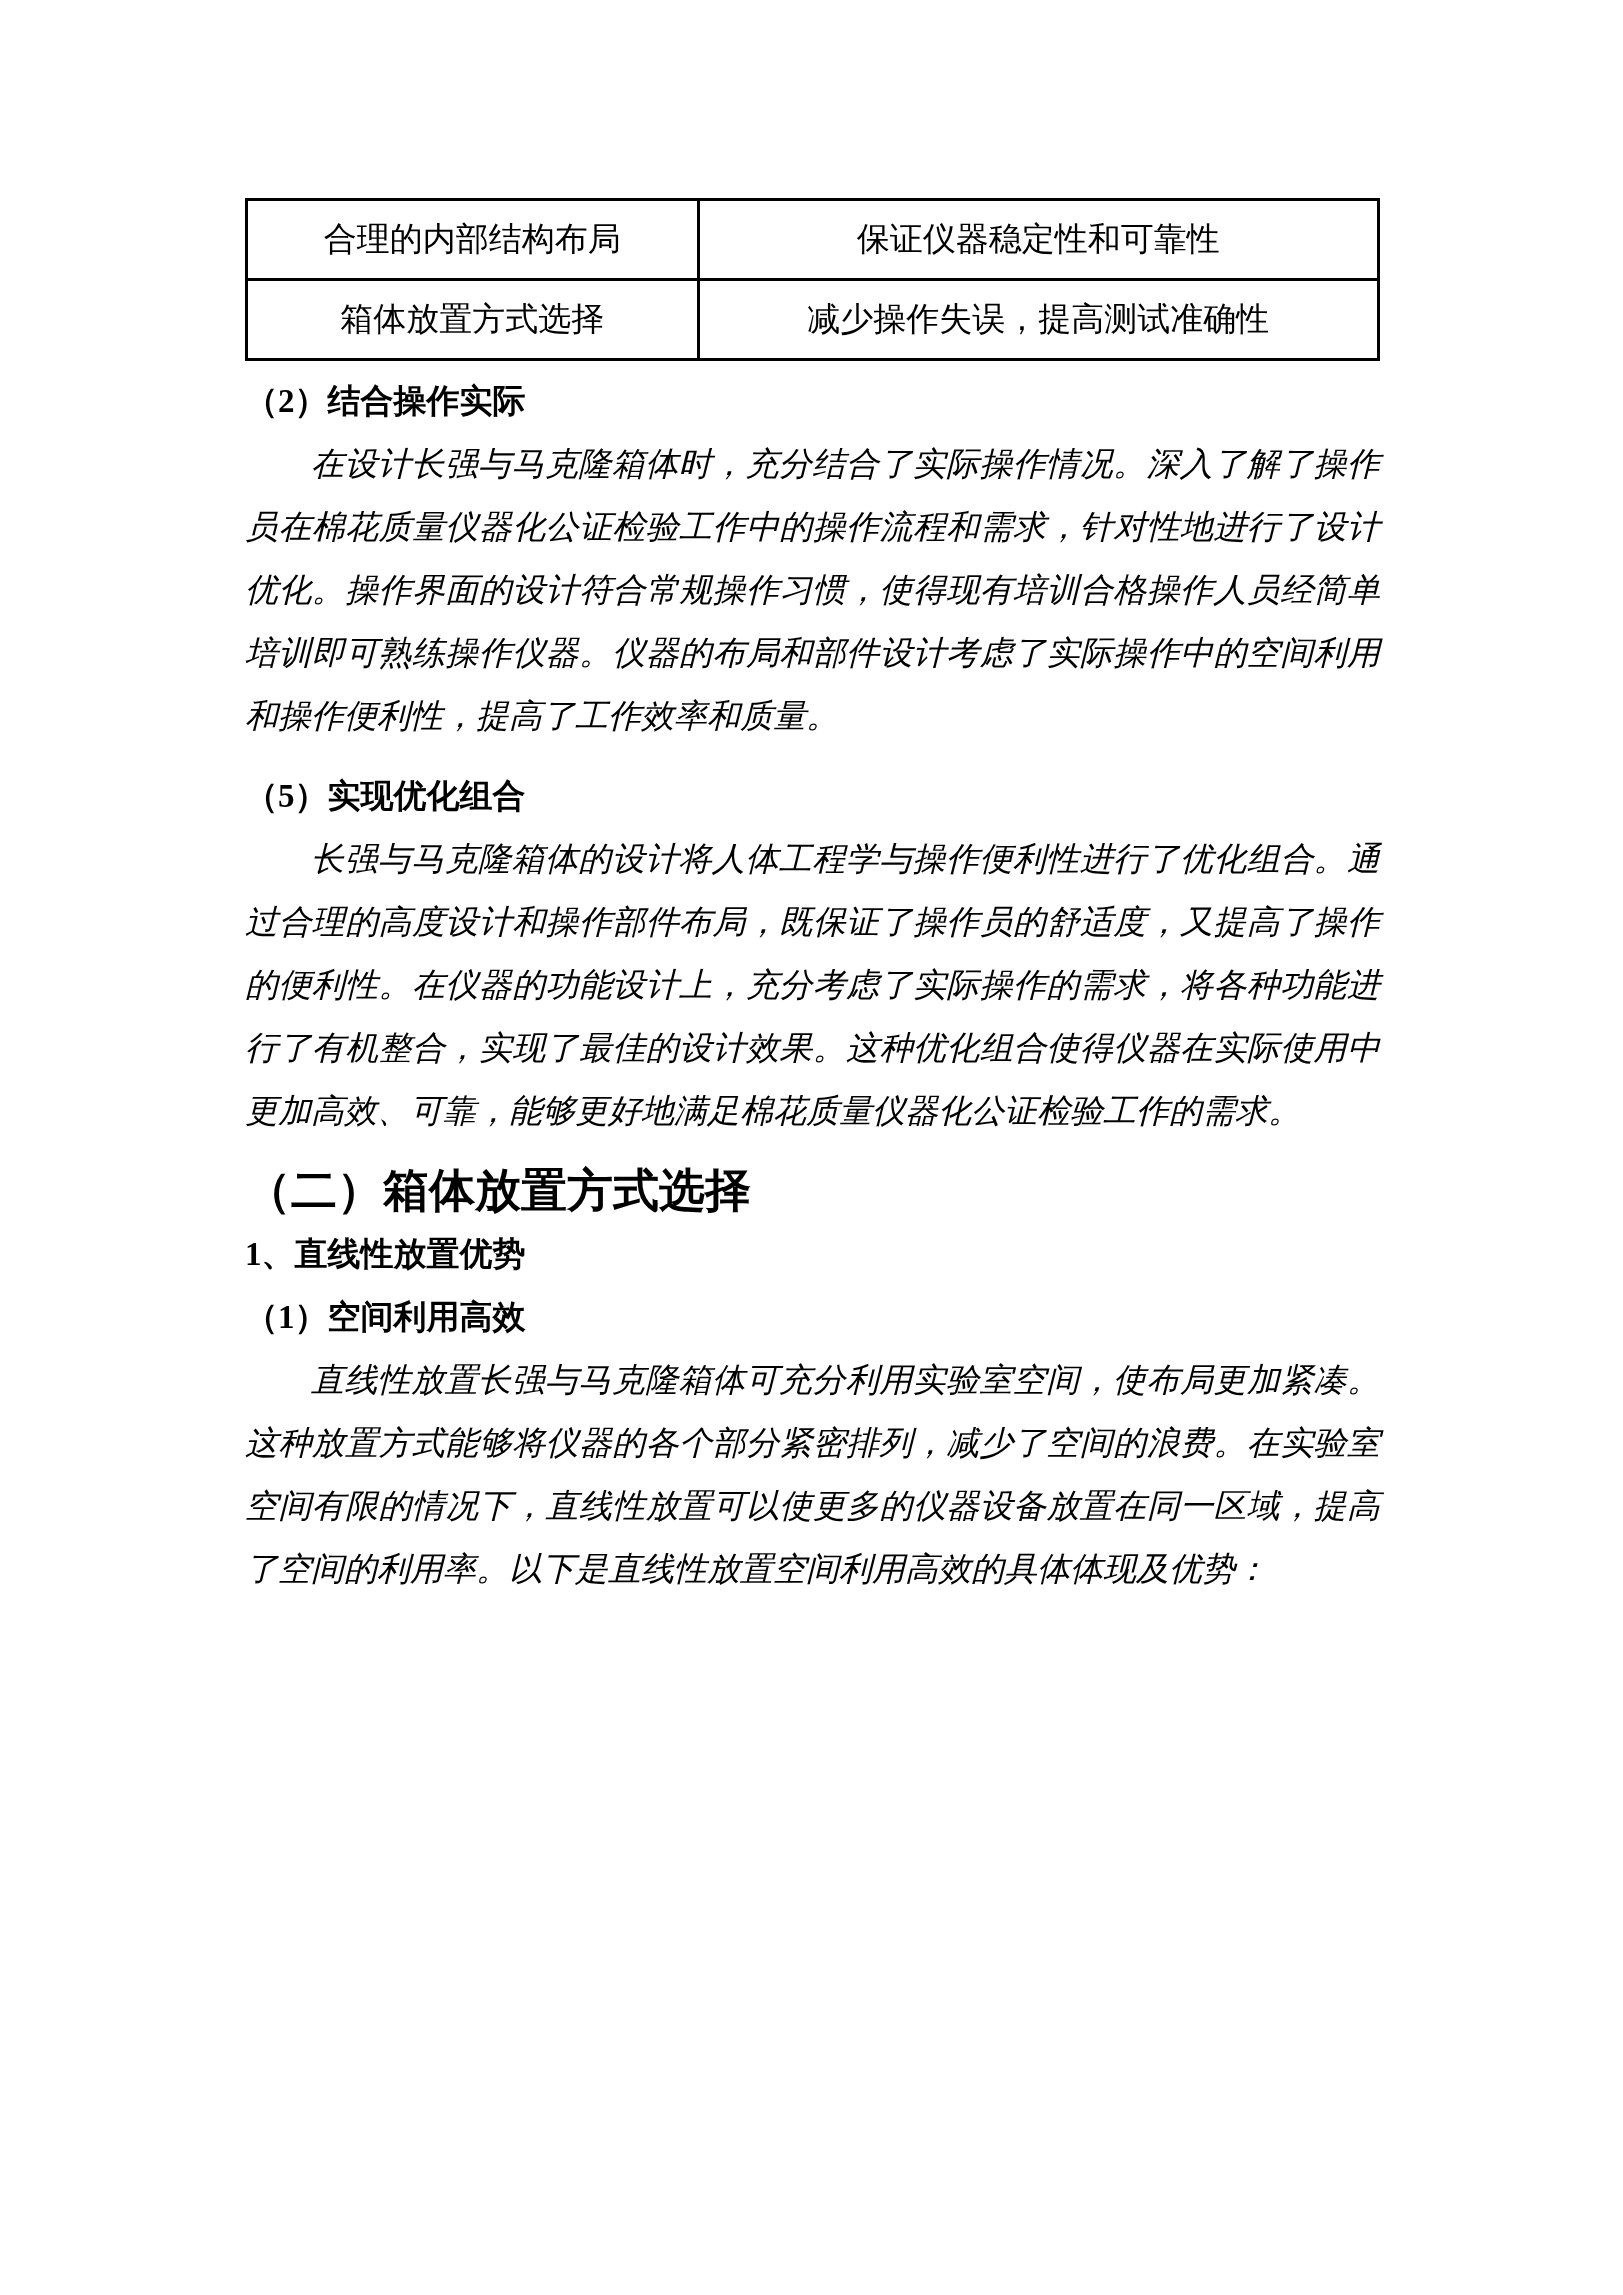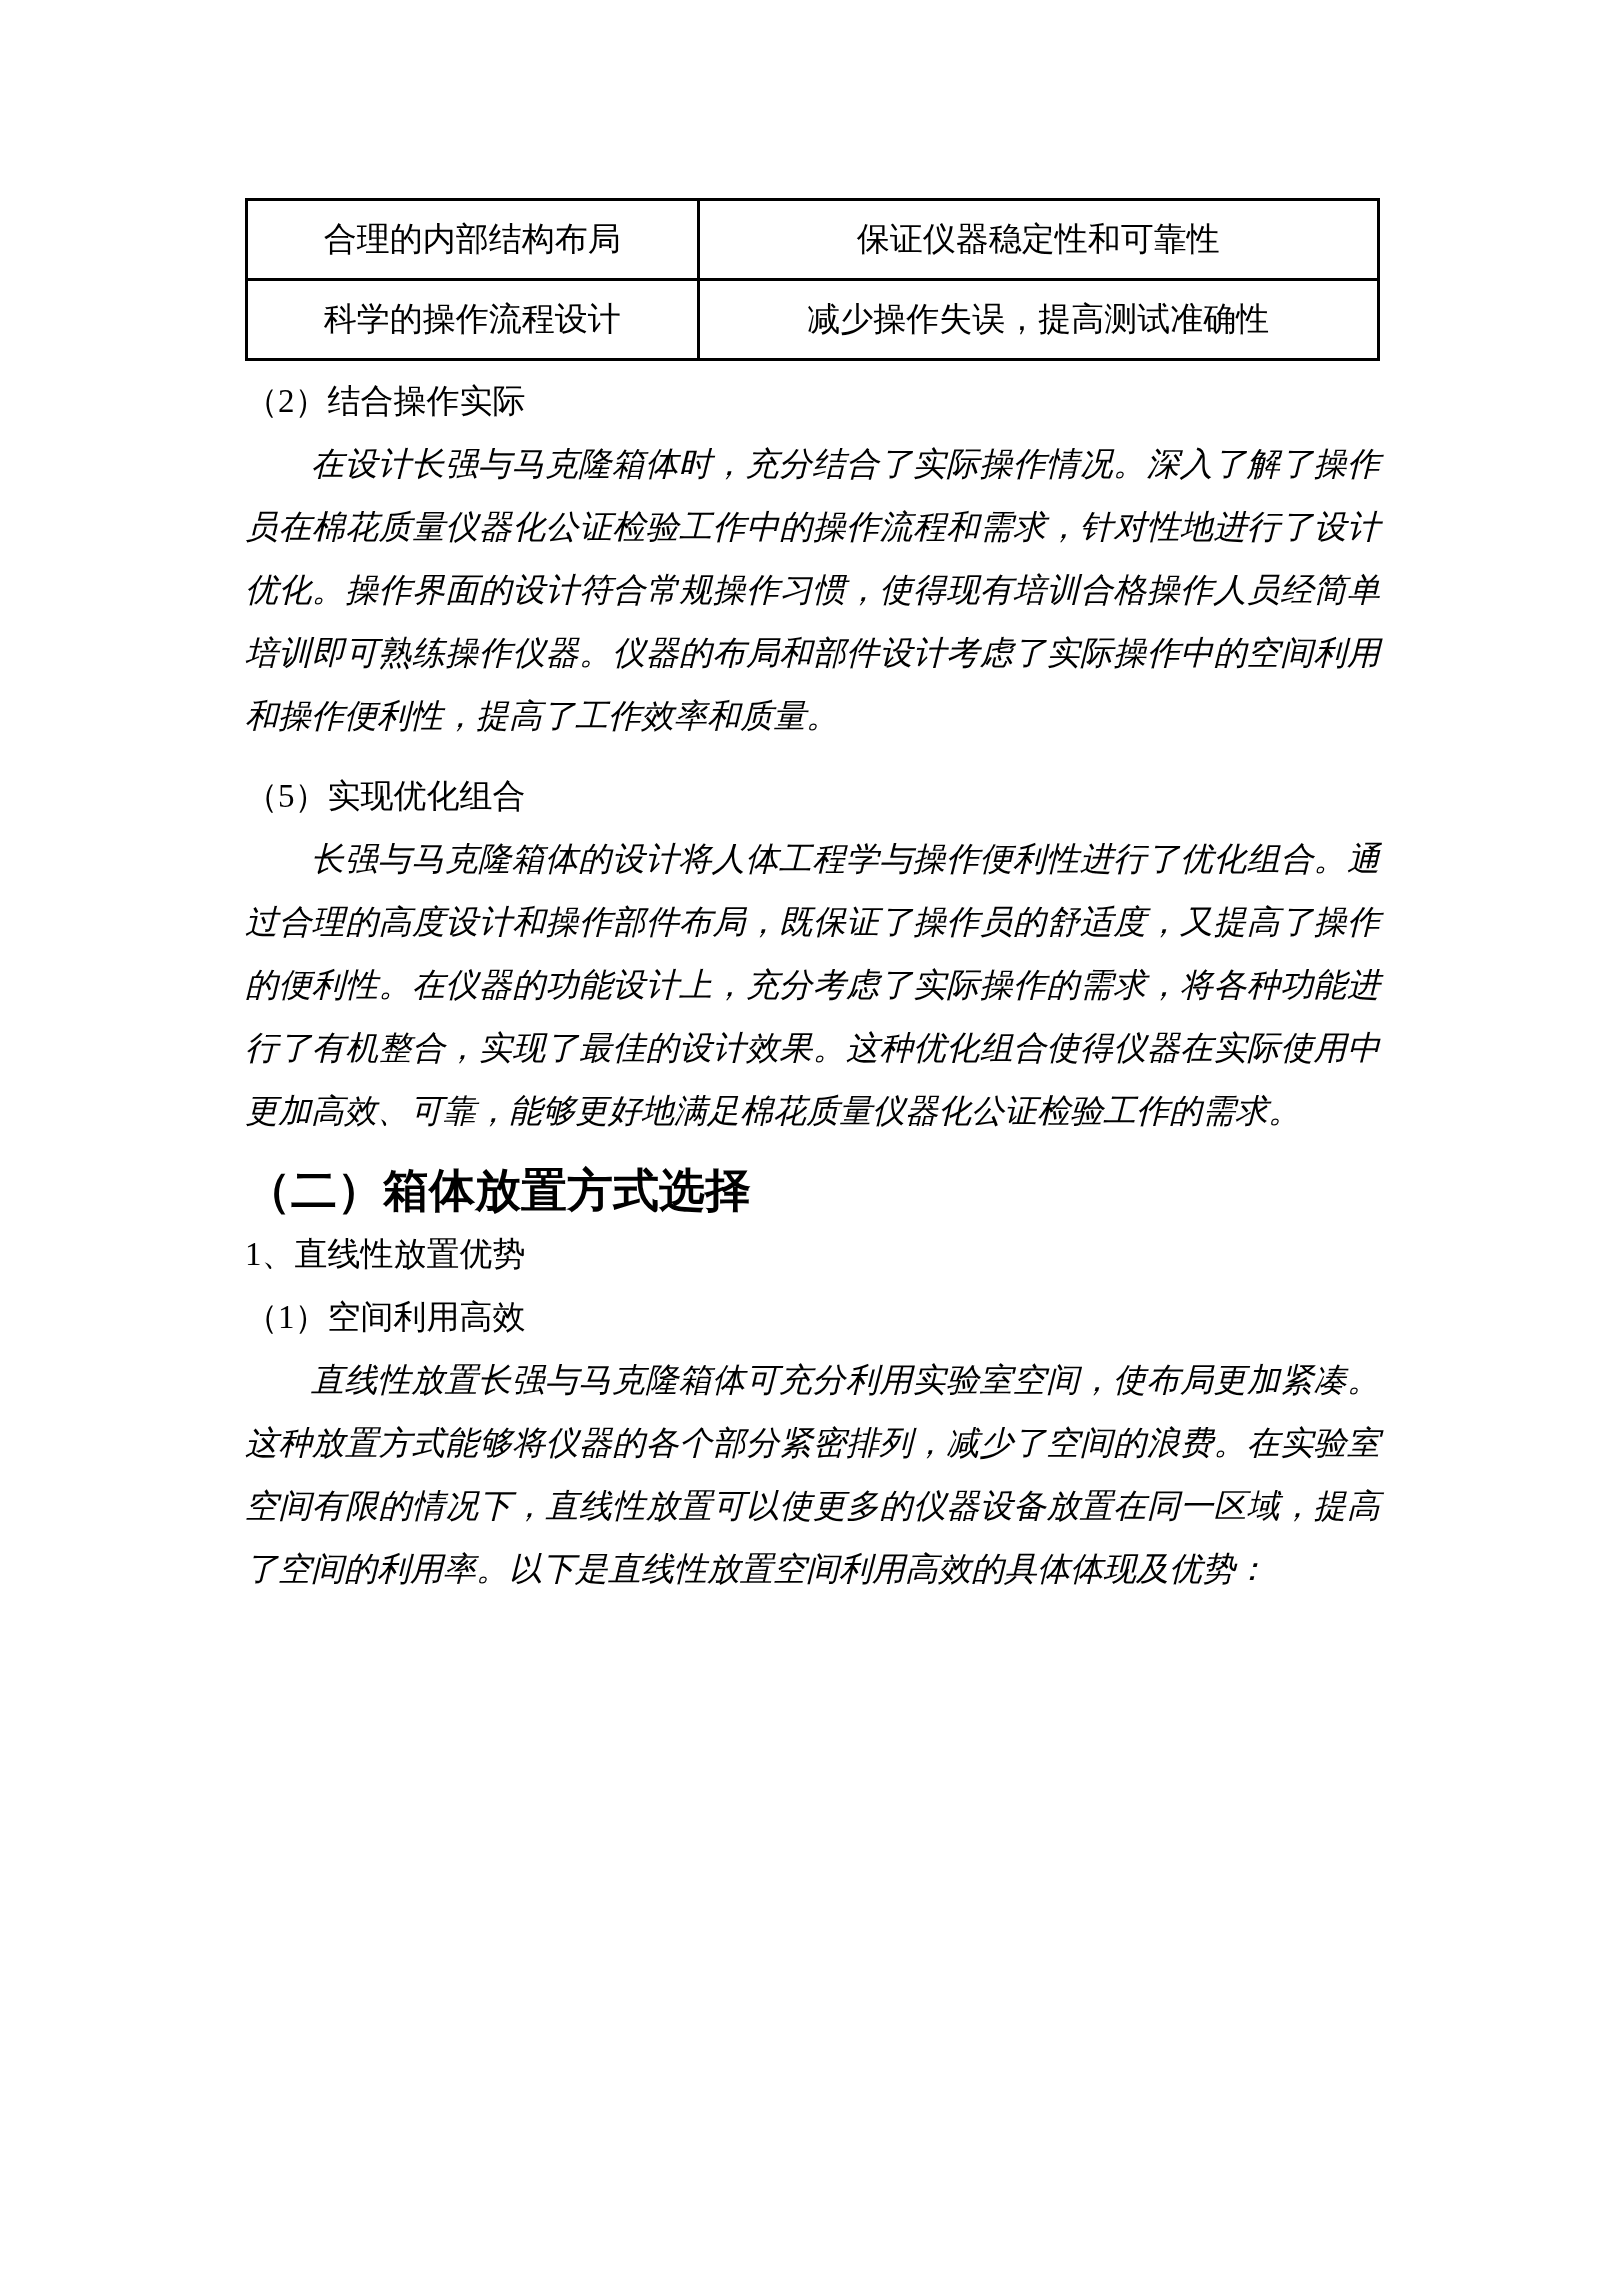--- a/index.html
+++ b/index.html
@@ -32,21 +32,21 @@
     font-size: 33px;
     line-height: 39px;
     padding: 0 6.5px;
   }
   .col-feature { width: 39.9%; }
   .col-benefit { width: 60.1%; }
 
   .h-small {
     font-size: 33px;
     line-height: 63px;
-    font-weight: normal;
+    font-weight: bold;
     margin: 0;
   }
   .h-small.after-table { margin-top: 9.2px; }
   .h-small.spaced { margin-top: 17px; }
 
   .section-heading {
     font-size: 46px;
     line-height: 65px;
     font-weight: bold;
     margin: 14.4px 0 0 0;
@@ -71,21 +71,21 @@
     <colgroup>
       <col class="col-feature">
       <col class="col-benefit">
     </colgroup>
     <tbody>
       <tr>
         <td>合理的内部结构布局</td>
         <td>保证仪器稳定性和可靠性</td>
       </tr>
       <tr>
-        <td>科学的操作流程设计</td>
+        <td>箱体放置方式选择</td>
         <td>减少操作失误，提高测试准确性</td>
       </tr>
     </tbody>
   </table>
 
   <p class="h-small after-table">（2）结合操作实际</p>
 
   <p class="body-para">在设计长强与马克隆箱体时，充分结合了实际操作情况。深入了解了操作员在棉花质量仪器化公证检验工作中的操作流程和需求，针对性地进行了设计优化。操作界面的设计符合常规操作习惯，使得现有培训合格操作人员经简单培训即可熟练操作仪器。仪器的布局和部件设计考虑了实际操作中的空间利用和操作便利性，提高了工作效率和质量。</p>
 
   <p class="h-small spaced">（5）实现优化组合</p>

